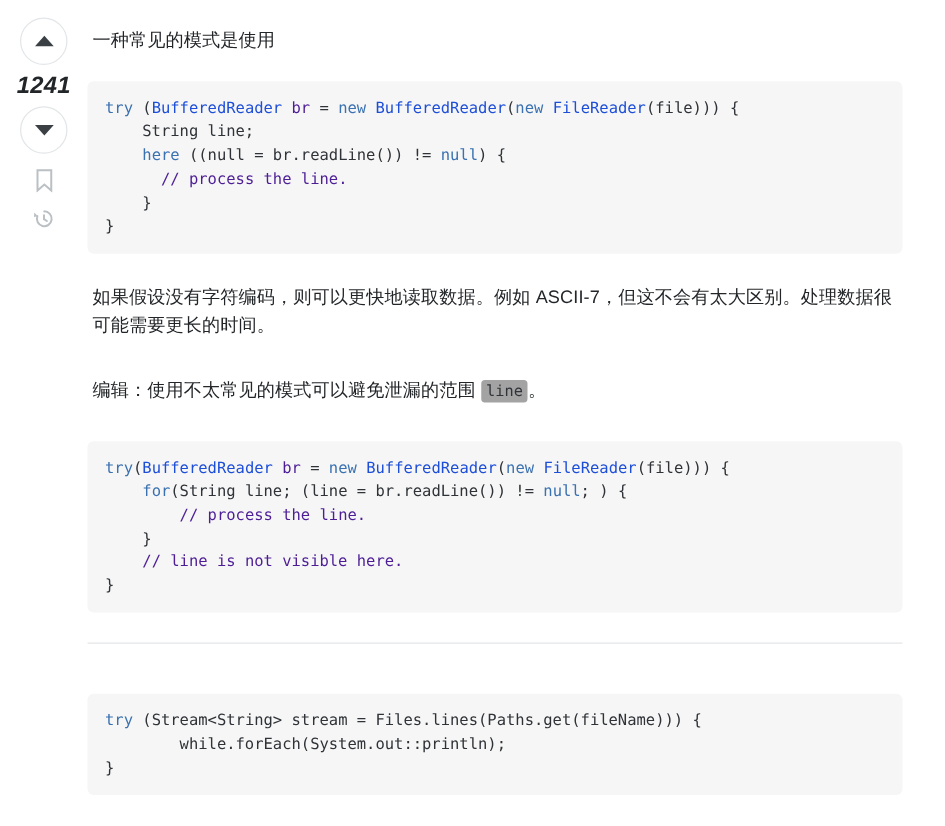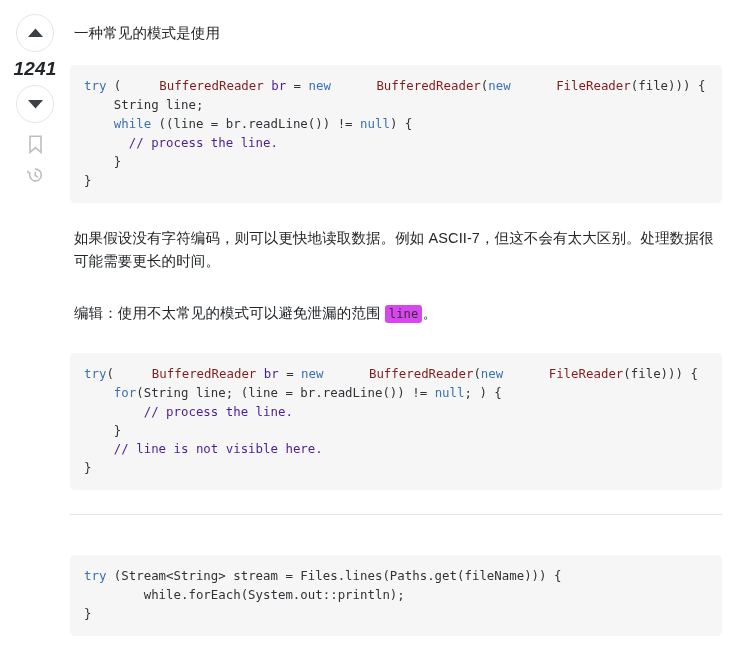--- a/index.html
+++ b/index.html
@@ -94,21 +94,21 @@
     font-family: "DejaVu Sans Mono", "Liberation Mono", monospace;
     font-size: 12.4px;
     line-height: 1.52;
     color: #2f3337;
     overflow: hidden;
     white-space: pre;
     box-sizing: border-box;
   }
 
   code.inline {
-    background: #d946ef;
+    background: #a3a3a3;
     border-radius: 3px;
     font-family: "DejaVu Sans Mono", "Liberation Mono", monospace;
     font-size: 12.2px;
     padding: 2px 4px 2px 4px;
     color: #2f3337;
     white-space: nowrap;
   }
 
   a.link {
     color: #0074cc;
@@ -117,21 +117,21 @@
 
   hr.divider {
     border: none;
     border-top: 1px solid #e3e6e8;
     margin: 0;
     height: 0;
   }
 
   
   .tok-kw   { color: #3a71b0; }
-  .tok-type { color: #7f1d1d; margin-left: 38px; }
+  .tok-type { color: #1d4ed8; }
   .tok-var  { color: #4c1d95; }
   .tok-cmt  { color: #4c1d95; }
   .tok-pl   { color: #2f3337; }
 </style>
 </head>
 <body>
 
 <div class="answer">
 
   <div class="vote-cell">
@@ -166,21 +166,21 @@
 
   </div>
 
   <div class="post-cell">
 
     <p class="para first">一种常见的模式是使用</p>
 
     <div class="gap-sm"></div>
     <pre class="codeblock"><span class="tok-kw">try</span><span class="tok-pl"> (</span><span class="tok-type">BufferedReader</span><span class="tok-pl"> </span><span class="tok-var">br</span><span class="tok-pl"> = </span><span class="tok-kw">new</span><span class="tok-pl"> </span><span class="tok-type">BufferedReader</span><span class="tok-pl">(</span><span class="tok-kw">new</span><span class="tok-pl"> </span><span class="tok-type">FileReader</span><span class="tok-pl">(file))) {</span>
 <span class="tok-pl">    String line;</span>
-<span class="tok-pl">    </span><span class="tok-kw">while</span><span class="tok-pl"> ((line = br.readLine()) != </span><span class="tok-kw">null</span><span class="tok-pl">) {</span>
+<span class="tok-pl">    </span><span class="tok-kw">here</span><span class="tok-pl"> ((null = br.readLine()) != </span><span class="tok-kw">null</span><span class="tok-pl">) {</span>
 <span class="tok-pl">      </span><span class="tok-cmt">// process the line.</span>
 <span class="tok-pl">    }</span>
 <span class="tok-pl">}</span></pre>
 
     <div class="gap-md"></div>
     <p class="para">如果假设没有字符编码，则可以更快地读取数据。例如 ASCII-7，但这不会有太大区别。处理数据很可能需要更长的时间。</p>
 
     <div class="gap-md"></div>
     <p class="para"><span>编辑：使用不太常见的模式可以避免泄漏的范围 </span><code class="inline">line</code><span>。</span></p>
 

